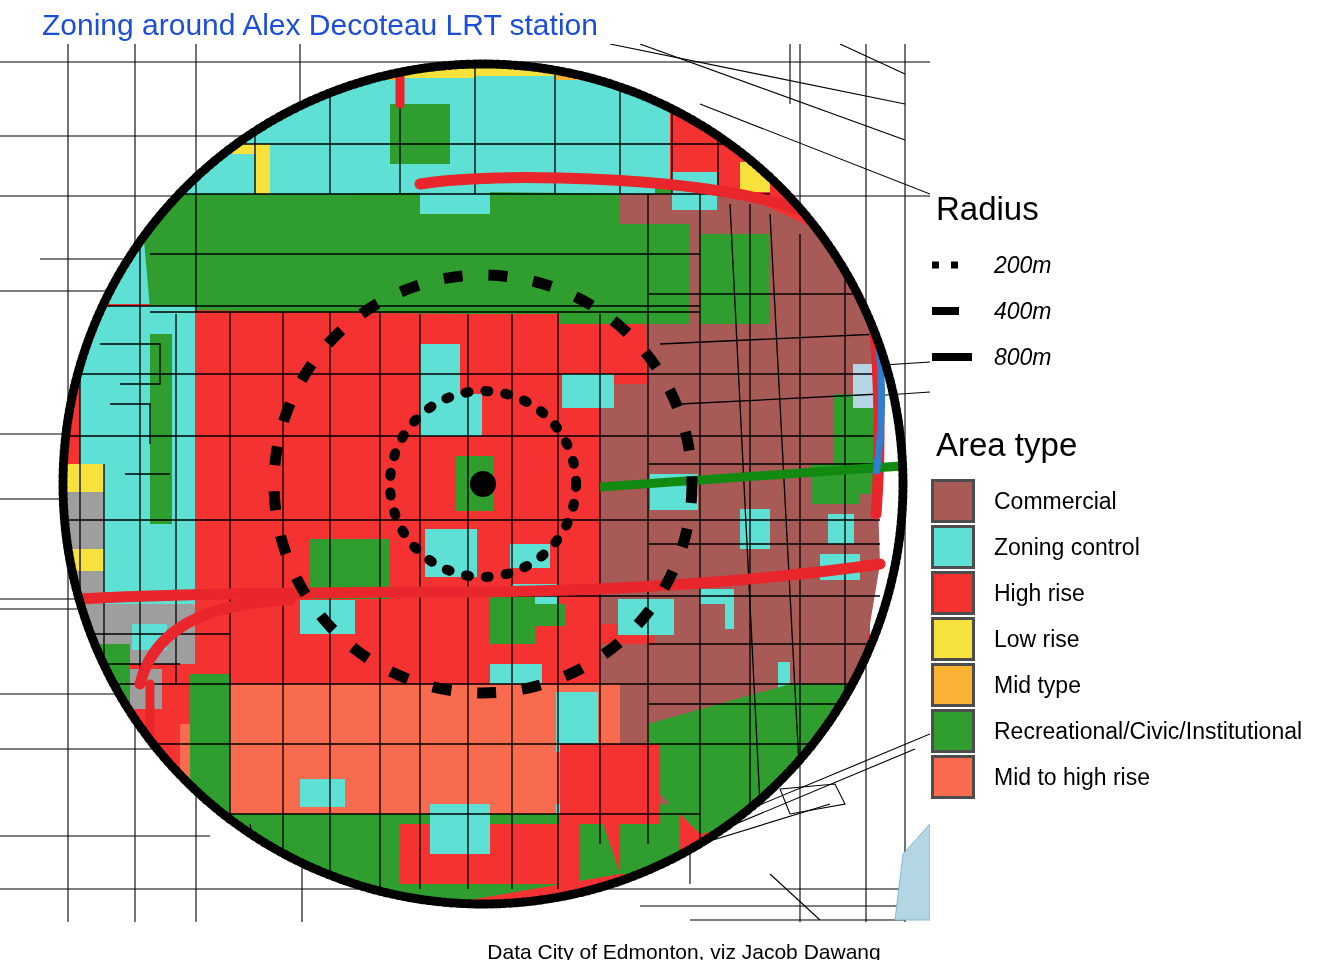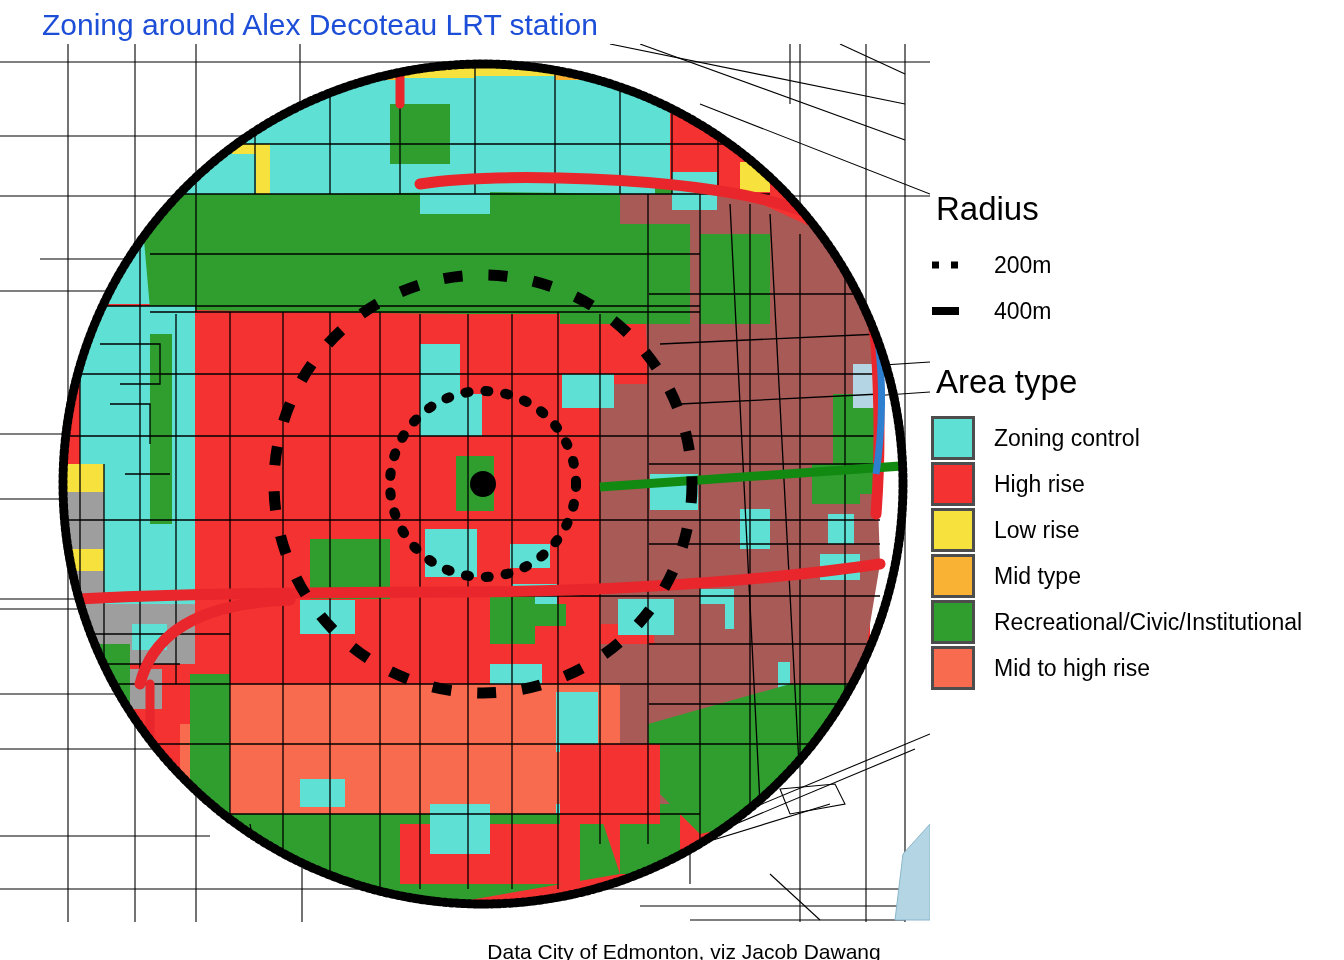--- a/index.html
+++ b/index.html
@@ -60,21 +60,21 @@
     font-size: 33px;
     color: #000000;
     margin: 0 0 14px 6px;
   }
   .legend-block { margin-bottom: 18px; }
   .legend-row {
     display: flex;
     align-items: center;
     height: 46px;
   }
-  .radius-row { height: 46px; }
+  .radius-row { height: 46px; font-style: italic; }
   .key-box {
     width: 46px;
     height: 46px;
     margin-right: 18px;
     flex: 0 0 46px;
     box-sizing: border-box;
     display: flex;
     align-items: center;
     justify-content: center;
   }
@@ -357,25 +357,39 @@
 
       <div class="legend-row radius-row">
         <div class="key-box">
           <div class="line-key dashed">
             <span class="seg seg1"></span>
           </div>
         </div>
         <div class="legend-label">400m</div>
       </div>
 
+      <div class="legend-row radius-row">
+        <div class="key-box">
+          <div class="line-key solid">
+            <span class="seg seg1"></span>
+          </div>
+        </div>
+        <div class="legend-label">800m</div>
+      </div>
     </div>
 
-    <div class="legend-block" style="margin-top:29px">
+    <div class="legend-block" style="margin-top:46px">
       <div class="legend-title">Area type</div>
 
+      <div class="legend-row area-row">
+        <div class="key-box">
+          <div class="swatch" style="background:#a85a57"></div>
+        </div>
+        <div class="legend-label">Commercial</div>
+      </div>
 
       <div class="legend-row area-row">
         <div class="key-box">
           <div class="swatch" style="background:#5fe0d4"></div>
         </div>
         <div class="legend-label">Zoning control</div>
       </div>
 
       <div class="legend-row area-row">
         <div class="key-box">

